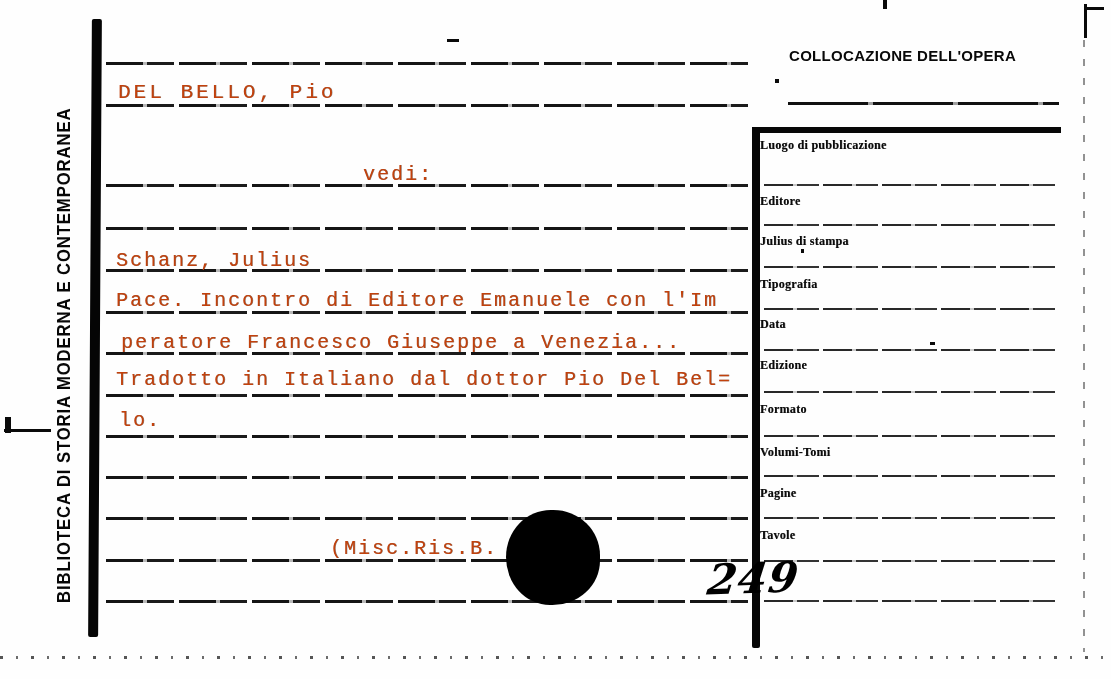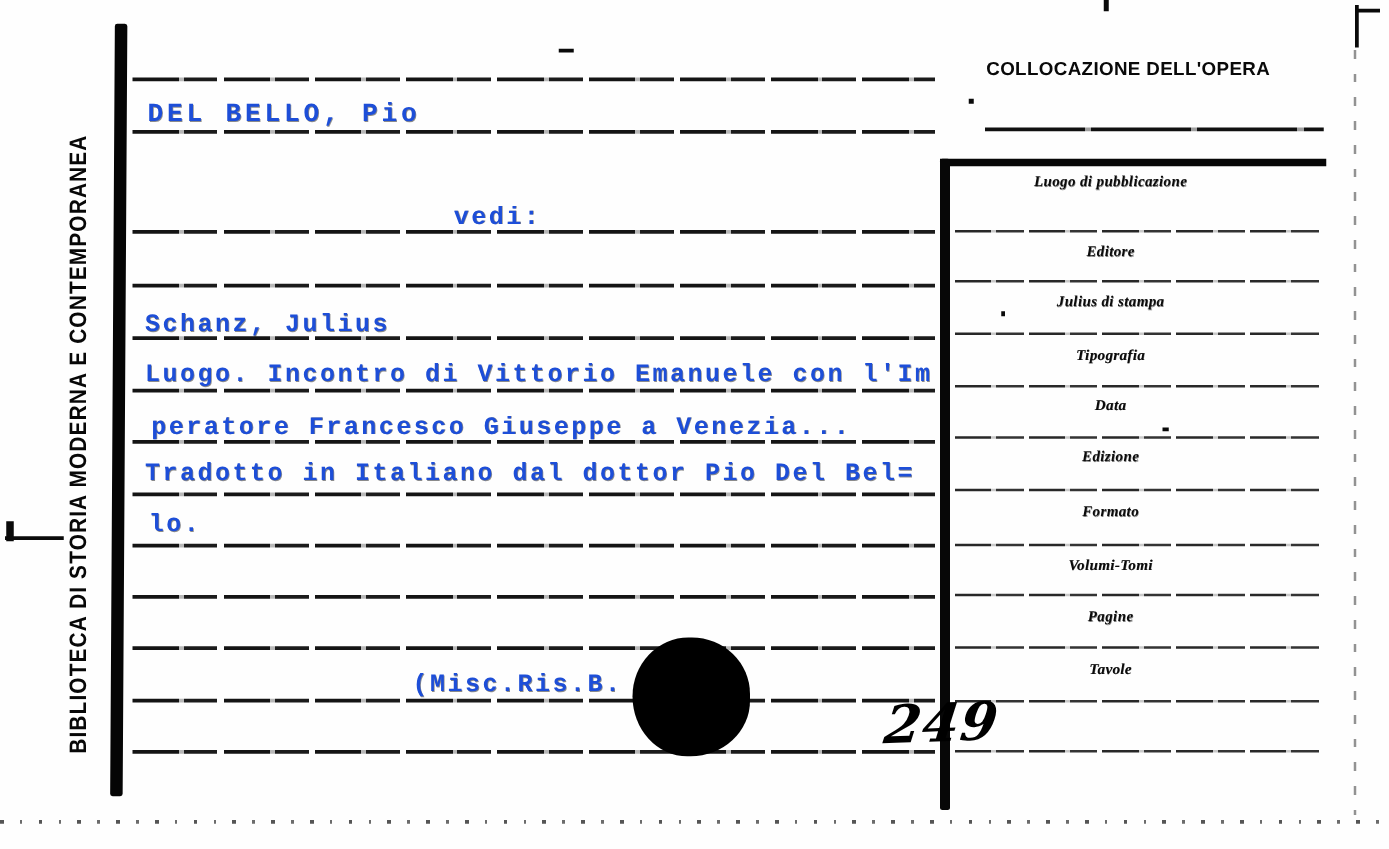--- a/index.html
+++ b/index.html
@@ -29,43 +29,43 @@
     background:#050505;transform:rotate(.35deg);border-radius:2px;
   }
   .vtext{
     position:absolute;left:53px;top:603px;white-space:nowrap;
     transform:rotate(-90deg) scaleX(.88);transform-origin:0 0;
     font-weight:bold;font-size:19px;letter-spacing:1px;color:#070707;
     font-family:"Liberation Sans", sans-serif;
   }
 
   .tw{
-    position:absolute;white-space:nowrap;color:#1d4ed8;
-    font-family:"Liberation Mono", monospace;font-weight:700;
+    position:absolute;white-space:nowrap;color:#c2410c;
+    font-family:"Liberation Mono", monospace;font-weight:400;
     font-size:20px;letter-spacing:2px;line-height:23px;
     text-shadow:.5px .4px 0 rgba(0,0,0,.45);
   }
   .tw-lg{font-size:21px;letter-spacing:3px;}
 
   .colloc-title{
     position:absolute;left:789px;top:47px;white-space:nowrap;
     font-weight:bold;font-size:15px;letter-spacing:.3px;color:#090909;
     font-family:"Liberation Sans", sans-serif;
     text-align:right;
   }
   .colloc-underline{
     position:absolute;left:788px;top:102px;width:271px;height:3px;
     background-image:repeating-linear-gradient(90deg,#101010 0 80px,rgba(16,16,16,.4) 80px 85px);
   }
   .box-top{position:absolute;left:752px;top:127px;width:309px;height:6px;background:#070707;}
   .box-left{position:absolute;left:752px;top:127px;width:8px;height:521px;background:#070707;border-radius:2px;}
 
   .fld{
-    position:absolute;left:740px;width:297px;text-align:center;
-    font-family:"Liberation Serif", serif;font-style:italic;font-weight:700;
+    position:absolute;left:760px;width:297px;
+    font-family:"Liberation Serif", serif;font-weight:700;
     font-size:12px;color:#0b0b0b;letter-spacing:.3px;
     text-shadow:.4px .3px 0 rgba(0,0,0,.5);
   }
 
   .blob{
     position:absolute;left:506px;top:510px;width:94px;height:95px;background:#000;
     border-radius:49% 51% 52% 48% / 51% 49% 48% 52%;
   }
   .handnum{
     position:absolute;left:708px;top:554px;color:#000;
@@ -129,21 +129,21 @@
   <div class="fld" style="top:358px">Edizione</div>
   <div class="fld" style="top:317px">Data</div>
   <div class="fld" style="top:402px">Formato</div>
   <div class="fld" style="top:486px">Pagine</div>
   <div class="fld" style="top:445px">Volumi-Tomi</div>
   <div class="fld" style="top:528px">Tavole</div>
 
   <div class="tw tw-lg" style="left:118px;top:81px">DEL BELLO, Pio</div>
   <div class="tw" style="left:363px;top:163px">vedi:</div>
   <div class="tw" style="left:116px;top:249px">Schanz, Julius</div>
-  <div class="tw" style="left:116px;top:289px">Luogo. Incontro di Vittorio Emanuele con l'Im</div>
+  <div class="tw" style="left:116px;top:289px">Pace. Incontro di Editore Emanuele con l'Im</div>
   <div class="tw" style="left:121px;top:331px">peratore Francesco Giuseppe a Venezia...</div>
   <div class="tw" style="left:116px;top:368px">Tradotto in Italiano dal dottor Pio Del Bel=</div>
   <div class="tw" style="left:119px;top:409px">lo.</div>
   <div class="tw" style="left:330px;top:537px">(Misc.Ris.B.</div>
 
   <div class="blob"></div>
   <div class="handnum">249</div>
 
   <div class="dot-bottom"></div>
   <div class="vdash-right"></div>

